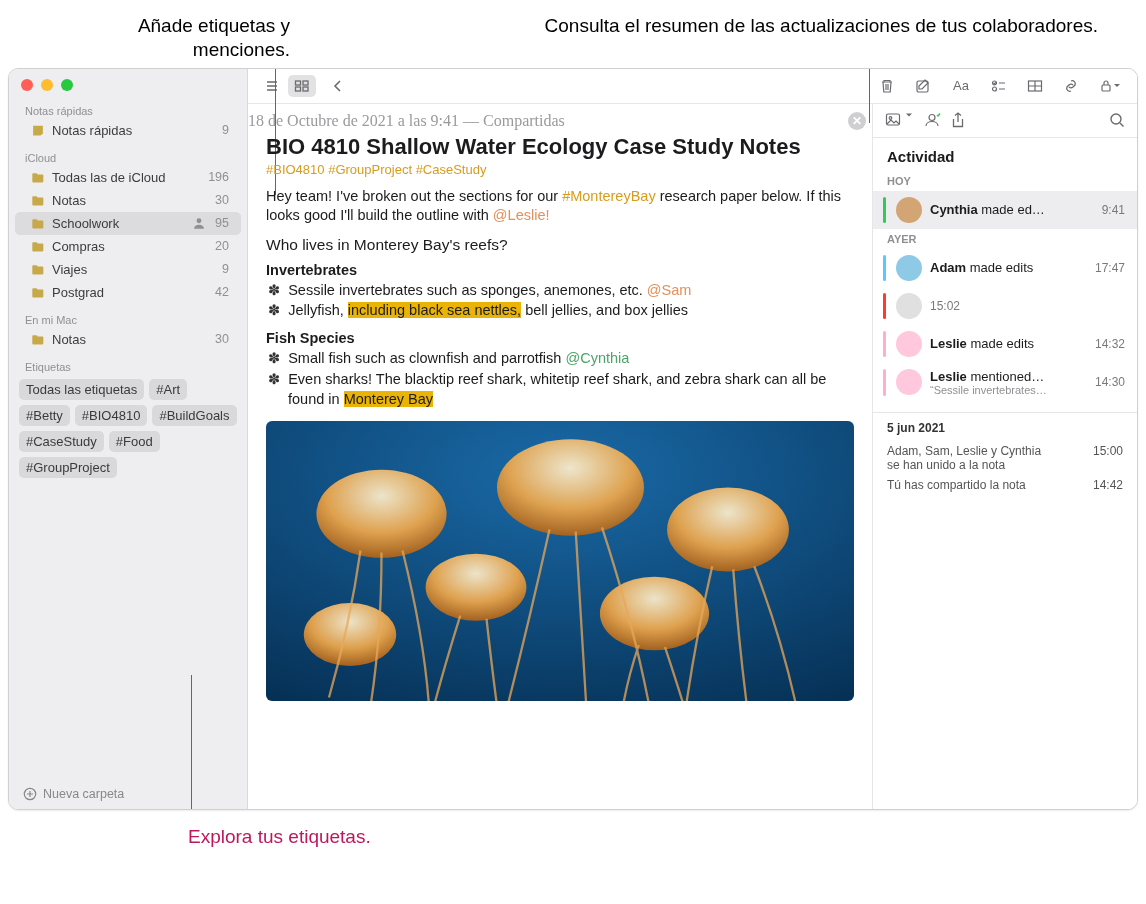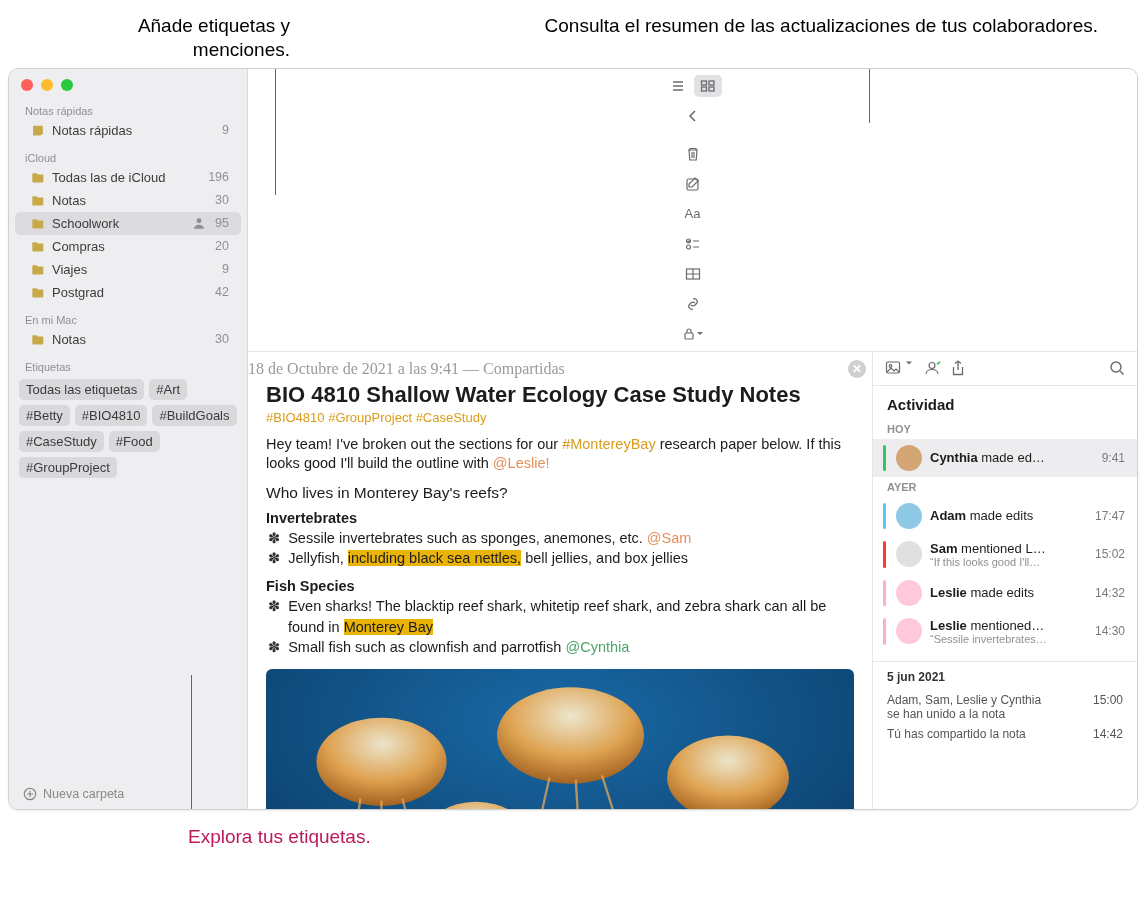--- a/index.html
+++ b/index.html
@@ -30,21 +30,21 @@
   .folder-ic svg { fill:#c7a94a; }
   .speed-ic svg { fill:#c7a94a; }
   .tags-wrap { padding: 4px 10px; display:flex; flex-wrap:wrap; gap:5px;}
   .tag-pill { background:#d9d9dc; padding: 3px 7px; border-radius: 5px; font-size:13px; color:#3a3a3c;}
   .sidebar-spacer { flex:1; }
   .new-folder { display:flex; align-items:flex-end; gap:6px; padding:6px 14px 8px; color:#888; font-size:12.5px;}
   .new-folder svg{stroke:#888;}
 
   
   .editor { flex:1; display:flex; flex-direction:column; border-left:1px solid #d9d9db; background:#fff; min-width:0;}
-  .toolbar { display:flex; align-items:center; gap:8px; padding: 6px 10px; border-bottom:1px solid #e6e6e8;flex-direction:column;}
+  .toolbar { display:flex; align-items:center; gap:8px; padding: 6px 10px; border-bottom:1px solid #e6e6e8;}
   .tb-group { display:flex; gap:2px;}
   .tb-btn { width:28px; height:22px; border-radius:5px; display:flex; align-items:center; justify-content:center; color:#6b6b6f;}
   .tb-btn.active{background:#e2e2e4;}
   .tb-spacer{flex:1;}
 
   .datebar { color:#9a9a9e; font-size:16px; padding: 8px 0 4px; position:relative;font-family:Liberation Serif, serif;}
   
   .note-body { padding: 0 18px 10px; overflow:hidden auto; flex:1; position:relative;}
   .note-title { font-size:22px; font-weight:700; color:#1c1c1e; margin-bottom:2px;}
   .note-tags { color:#d89c1b; font-size:13px; margin-bottom:10px;}
@@ -272,22 +272,22 @@
               <span>Hey team! I've broken out the sections for our </span><span class="tagtxt">#MontereyBay</span><span> research paper below. If this looks good I'll build the outline with </span><span class="mention">@Leslie!</span>
             </p>
             <div class="h2">Who lives in Monterey Bay's reefs?</div>
             <div class="h3">Invertebrates</div>
             <ul class="star">
               <li><span>Sessile invertebrates such as sponges, anemones, etc. </span><span class="mention">@Sam</span></li>
               <li><span>Jellyfish, </span><span class="hl-green">including black sea nettles,</span><span> bell jellies, and box jellies</span></li>
             </ul>
             <div class="h3" style="margin-top:10px">Fish Species</div>
             <ul class="star">
+              <li><span>Small fish such as clownfish and parrotfish </span><span class="mention-c">@Cynthia</span></li>
               <li><span>Even sharks! The blacktip reef shark, whitetip reef shark, and zebra shark can all be found in </span><span class="hl-green">Monterey Bay</span></li>
-              <li><span>Small fish such as clownfish and parrotfish </span><span class="mention-c">@Cynthia</span></li>
             </ul>
 
             <div class="note-image">
               <svg viewBox="0 0 560 280" width="100%" height="100%" preserveAspectRatio="xMidYMid slice">
                 <defs>
                   <radialGradient id="bg" cx="50%" cy="20%" r="90%">
                       <stop offset="0%" stop-color="#1a6aa8"></stop>
                       <stop offset="100%" stop-color="#063156"></stop>
                     </radialGradient>
                   <radialGradient id="jf" cx="50%" cy="30%" r="70%">
@@ -367,24 +367,20 @@
                 <div class="act-bar" style="background:#5ac8fa"></div>
                 <div class="avatar" style="background:#8ecae6"></div>
                 <div class="act-text">
                   <div class="act-line1"><b>Adam</b> made edits</div>
                 </div>
                 <div class="act-time">17:47</div>
               </div>
               <div class="act-item">
                 <div class="act-bar" style="background:#ff3b30"></div>
                 <div class="avatar" style="background:#e0e0e0"></div>
-                <div class="act-text">
-                  <div class="act-line1"><b>Sam</b> mentioned L…</div>
-                  <div class="act-line2">“If this looks good I'll…</div>
-                </div>
                 <div class="act-time">15:02</div>
               </div>
               <div class="act-item">
                 <div class="act-bar" style="background:#ffafcc"></div>
                 <div class="avatar" style="background:#ffc8dd"></div>
                 <div class="act-text">
                   <div class="act-line1"><b>Leslie</b> made edits</div>
                 </div>
                 <div class="act-time">14:32</div>
               </div>

